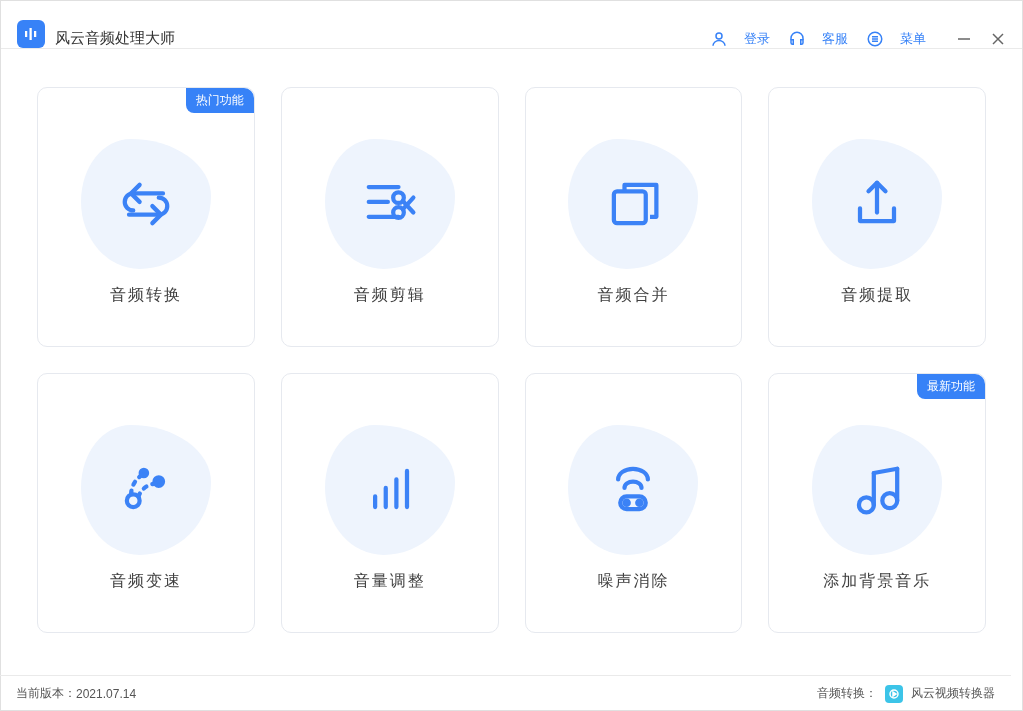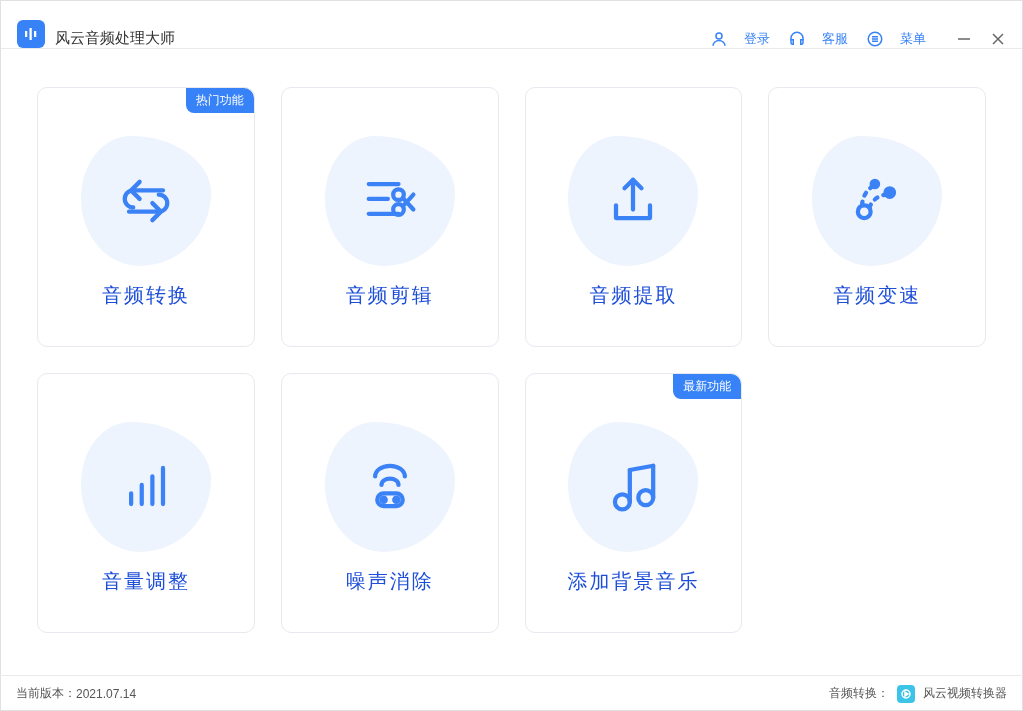--- a/index.html
+++ b/index.html
@@ -108,30 +108,30 @@
   border-radius: 38% 62% 55% 45% / 48% 44% 56% 52%;
 }
 .icon-blob svg {
   position: relative;
   z-index: 1;
   width: 68px;
   height: 68px;
 }
 .card-label {
   margin-top: 16px;
-  font-size: 20px;
-  color: #1d4ed8;
+  font-size: 16px;
+  color: #404040;
   letter-spacing: 2px;
 }
 
 .footer {
   position: absolute;
   bottom: 0;
   left: 0;
-  right: 0;
+  right: 12px;
   height: 36px;
   border-top: 1px solid #eaeaea;
   display: flex;
   align-items: center;
   padding: 0 16px;
   font-size: 12px;
   color: #555;
 }
 .footer-spacer { flex: 1; }
 .footer-right {
@@ -229,20 +229,30 @@
         <line x1="12" y1="44" x2="40" y2="44"></line>
         <circle cx="40" cy="26" r="5"></circle>
         <circle cx="40" cy="40" r="5"></circle>
         <line x1="44" y1="29" x2="54" y2="40"></line>
         <line x1="44" y1="37" x2="54" y2="26"></line>
       </svg>
     </div>
     <div class="card-label">音频剪辑</div>
   </div>
 
+  <div class="card">
+    <div class="icon-blob">
+      <div class="blob-bg"></div>
+      <svg viewBox="0 0 64 64" fill="none" stroke="#3b82f6" stroke-width="4" stroke-linejoin="round">
+        <rect x="14" y="20" width="30" height="30" rx="3"></rect>
+        <path d="M24 20 V14 h30 v30 h-6"></path>
+      </svg>
+    </div>
+    <div class="card-label">音频合并</div>
+  </div>
 
   <div class="card">
     <div class="icon-blob">
       <div class="blob-bg"></div>
       <svg viewBox="0 0 64 64" fill="none" stroke="#3b82f6" stroke-width="4" stroke-linecap="round" stroke-linejoin="round">
         <path d="M16 36 v12 h32 V36"></path>
         <line x1="32" y1="40" x2="32" y2="12"></line>
         <path d="M24 20 l8-8 l8 8"></path>
       </svg>
     </div>

